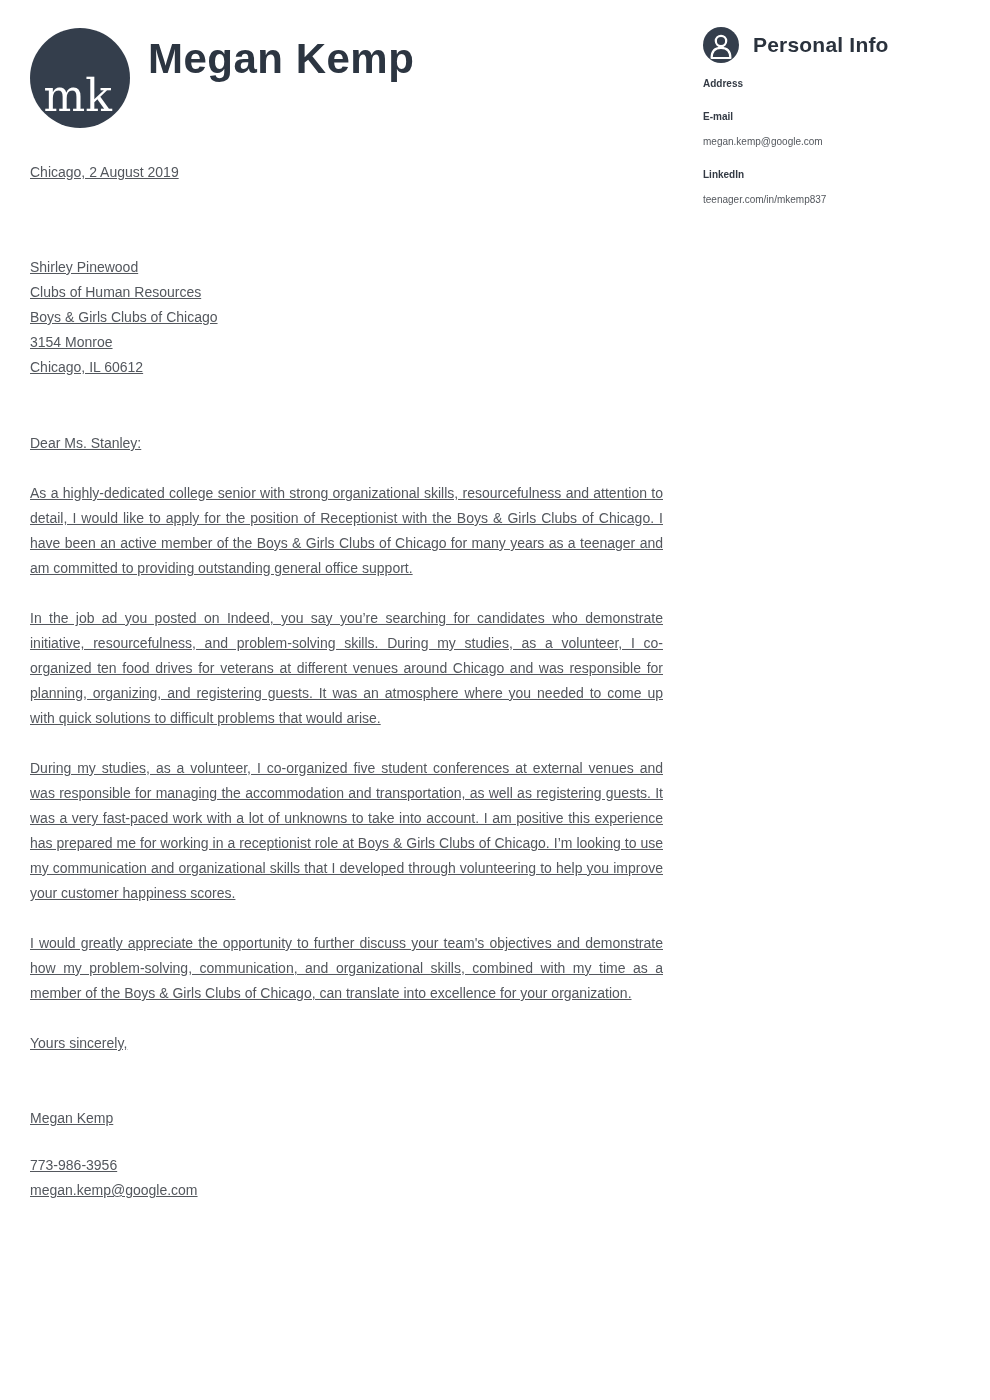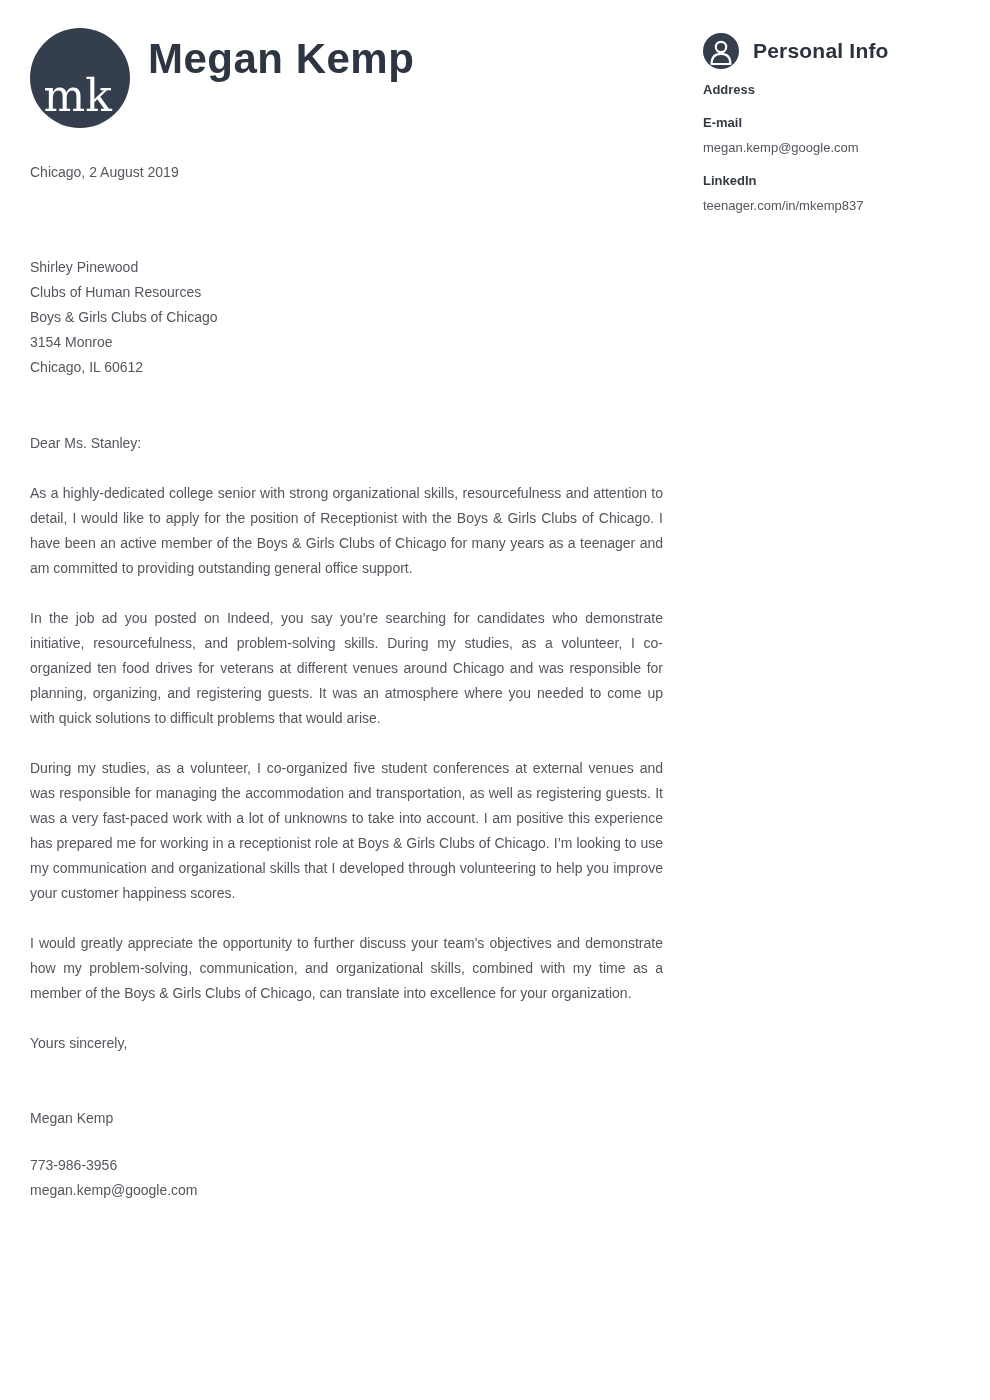--- a/index.html
+++ b/index.html
@@ -28,40 +28,40 @@
     color: #ffffff;
   }
   .name-title {
     margin: 6px 0 0 18px;
     font-size: 42px; font-weight: 700; line-height: 50px;
     color: #2c3541; letter-spacing: 0.5px;
     white-space: nowrap;
   }
 
   
-  .letter { font-size: 14px; line-height: 25px; color: #53575d; }
+  .letter { font-size: 14px; line-height: 25px; color: #53575d; text-decoration: underline; }
   .date-line { margin-top: 32px; }
   .recipient { margin-top: 70px; }
   .salutation { margin-top: 51px; }
   .para { margin-top: 25px; text-align: justify; }
   .closing { margin-top: 25px; }
   .sig-name { margin-top: 50px; }
   .contact { margin-top: 22px; }
 
   
-  .sidebar { position: absolute; left: 703px; top: 33px; width: 260px; }
+  .sidebar { position: absolute; left: 703px; top: 27px; width: 260px; }
   .sb-header { display: flex; align-items: center; }
   .sb-icon { width: 36px; height: 36px; flex: 0 0 auto; }
   .sb-title {
     margin-left: 14px;
     font-size: 21px; font-weight: 700; color: #2a323d;
     letter-spacing: 0.2px;
     white-space: nowrap;
   }
-  .sb-fields { margin-top: 8px; font-size: 13px; line-height: 25px; }
+  .sb-fields { margin-top: 8px; font-size: 10px; line-height: 25px; }
   .sb-group { margin-bottom: 8px; }
   .sb-label { font-weight: 700; color: #333a44; }
   .sb-value { color: #53575d; }
 </style>
 </head>
 <body>
 
 <div class="page">
 
   <div class="main-col">

